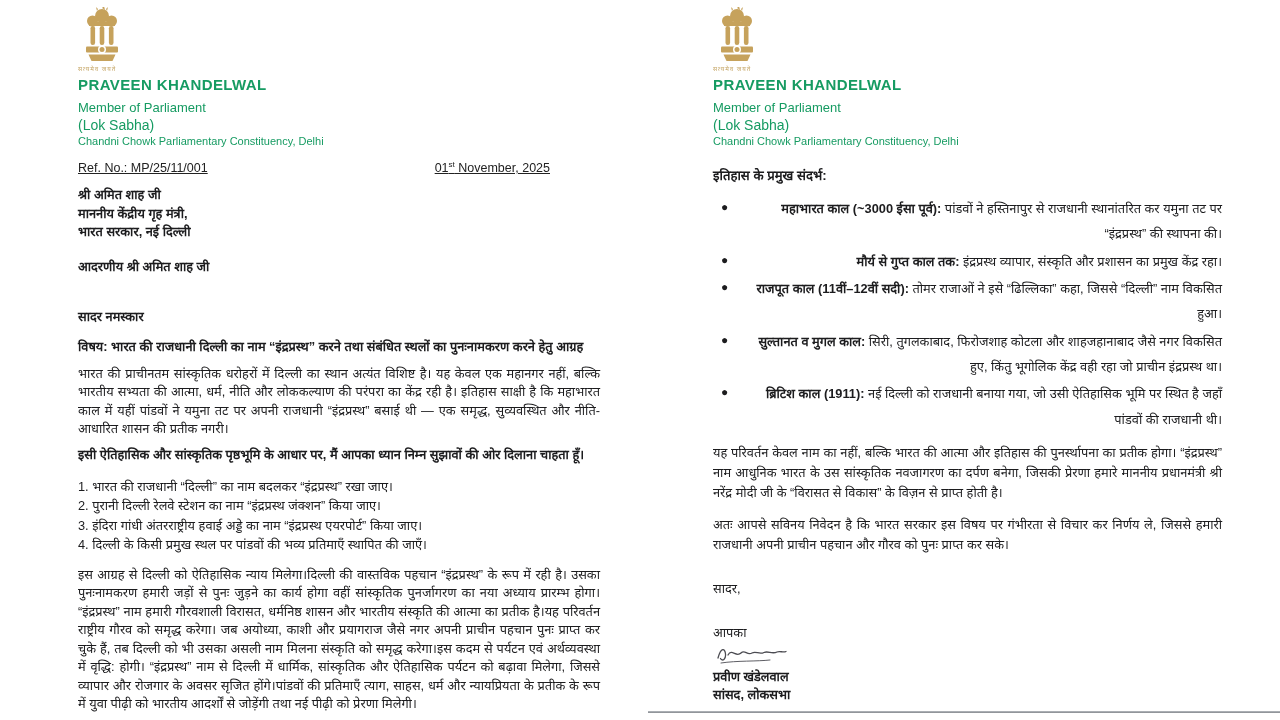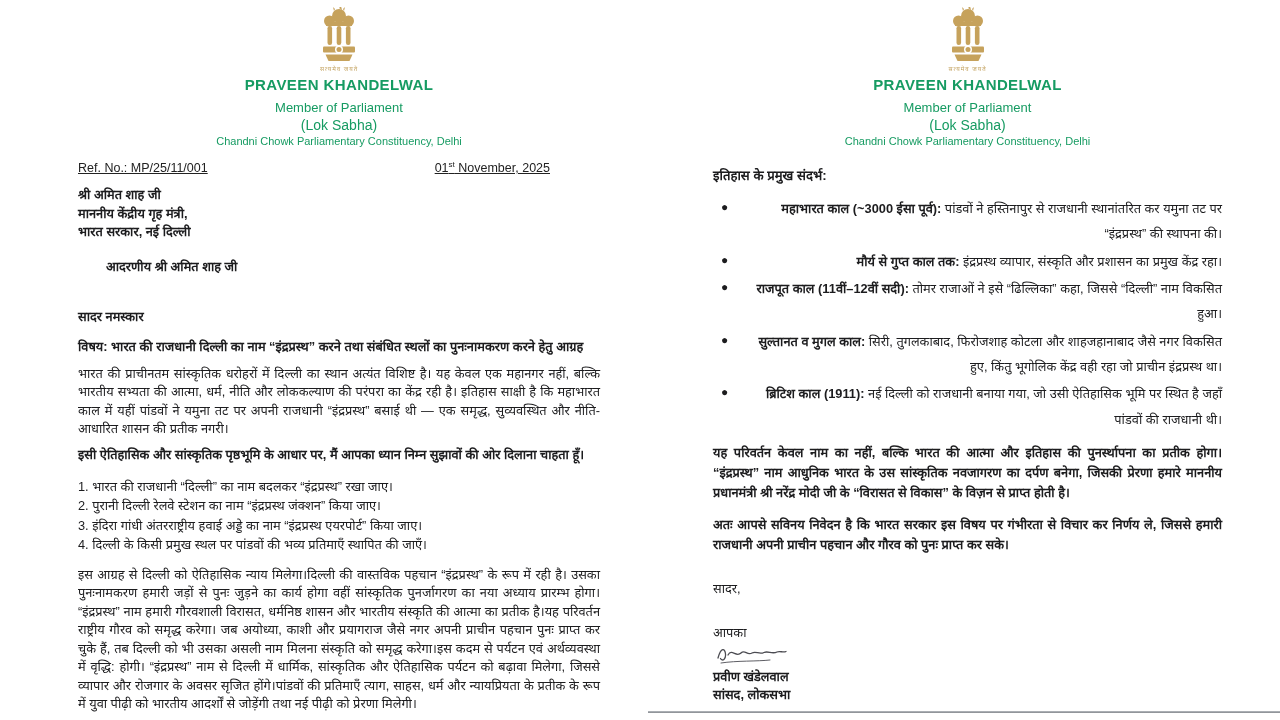--- a/index.html
+++ b/index.html
@@ -2,49 +2,49 @@
 <html><head>
 <meta charset="utf-8">
 <style>
   html,body{margin:0;padding:0;background:#ffffff;}
   body{width:1280px;height:720px;font-family:"Liberation Sans","DejaVu Sans",sans-serif;color:#1c1c1e;}
   .canvas{position:relative;width:1280px;height:720px;background:#fff;overflow:hidden;}
   .page{position:absolute;top:0;height:720px;box-sizing:border-box;}
   .page-1{left:0;width:640px;padding:0 40px 0 78px;}
   .page-2{left:640px;width:640px;padding:0 58px 0 73px;}
 
-  .letterhead{text-align:center;padding-top:7px;}
+  .letterhead{padding-top:7px;}
   .emblem-wrap{line-height:0;}
   .emblem-motto{font-size:6px;color:#c2a05c;letter-spacing:1px;line-height:8px;}
   .lh-name{color:#169b62;font-weight:bold;font-size:15px;letter-spacing:.4px;margin-top:3px;}
   .lh-sub{color:#169b62;font-size:13px;margin-top:7px;}
   .lh-house{color:#169b62;font-size:14px;margin-top:2px;}
   .lh-const{color:#169b62;font-size:11px;margin-top:2px;}
 
   .ref-row{display:flex;justify-content:space-between;align-items:baseline;font-size:12.5px;margin-top:13px;padding-right:50px;color:#222;text-decoration:underline;}
   .ref-row sup{font-size:8px;}
 
   .hindi{font-size:12.8px;}
   .recipient{font-weight:bold;line-height:1.45;margin-top:11px;}
-  .salutation{font-weight:bold;margin-top:15px;margin-left:28px;}
+  .salutation{font-weight:bold;margin-top:15px;}
   .greeting{font-weight:bold;margin-top:32px;}
   .subject{font-weight:bold;line-height:1.48;margin-top:13px;text-align:justify;}
   .para{line-height:1.45;margin-top:8px;text-align:justify;}
   .para-bold{font-weight:bold;line-height:1.48;margin-top:7px;text-align:justify;}
   .numlist{margin-top:13px;line-height:1.44;}
   .numlist div{margin-bottom:1px;}
 
   .history-heading{font-weight:bold;font-size:13.2px;margin-top:19px;}
   .bullets{margin-top:12px;}
   .bullet{display:flex;margin-bottom:2px;line-height:1.98;}
   .bullet .dot{flex:0 0 30px;text-align:left;padding-left:8px;font-size:12px;}
   .bullet .btext{flex:1;text-align:right;}
   .bullet .lead{font-weight:bold;}
   .minister-heading{font-weight:bold;margin-top:14px;}
-  .p2para{line-height:1.58;margin-top:11px;text-align:justify;font-weight:bold;}
+  .p2para{line-height:1.58;margin-top:11px;text-align:justify;}
   .closing{margin-top:24px;}
   .yours{margin-top:26px;}
   .signature-wrap{margin-top:2px;line-height:0;}
   .signer{font-weight:bold;line-height:1.42;margin-top:1px;}
   .bottom-rule{position:absolute;left:648px;top:711px;width:632px;height:2px;background:linear-gradient(#b7bbc0,#85898e);}
 </style>
 </head>
 <body>
 
 <div class="canvas">

